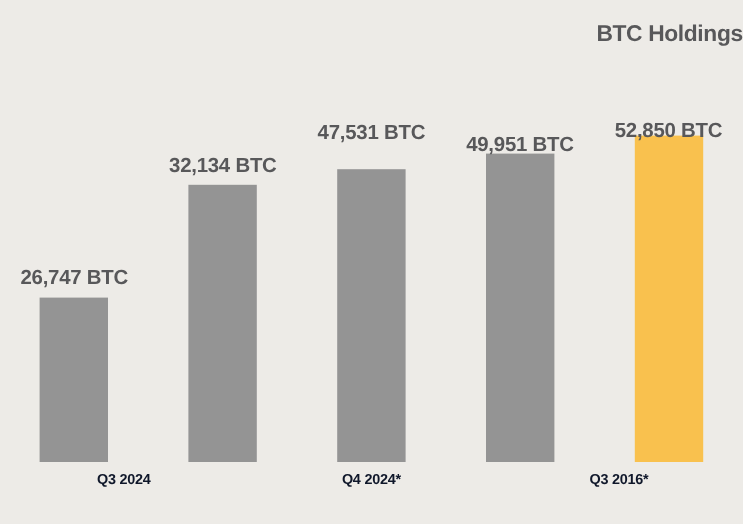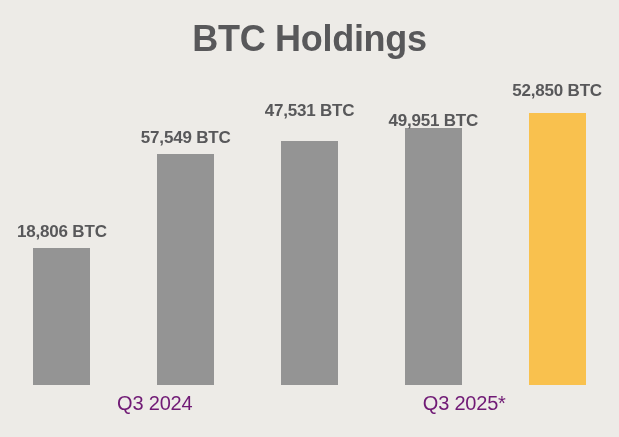--- a/index.html
+++ b/index.html
@@ -17,22 +17,22 @@
     position: relative;
     width: 619px;
     height: 437px;
     background: #EDEBE7;
   }
   .chart-title {
     position: absolute;
     top: 18px;
     left: 0;
     width: 619px;
-    text-align: center;
-    font-size: 36px;
+    text-align: right;
+    font-size: 19px;
     font-weight: bold;
     color: #58585A;
     letter-spacing: -0.3px;
   }
   .plot-area {
     position: absolute;
     left: 0;
     top: 60px;
     width: 619px;
     height: 325px;
@@ -72,60 +72,61 @@
     top: 392px;
     width: 619px;
     height: 30px;
     display: flex;
     align-items: flex-start;
     justify-content: space-around;
   }
   .axis-label {
     width: 113px;
     text-align: center;
-    font-size: 20px;
-    font-weight: normal;
-    color: #701a75;
+    font-size: 12px;
+    font-weight: bold;
+    color: #0f172a;
     letter-spacing: -0.2px;
   }
 </style>
 </head>
 <body>
 
 <div class="chart-root">
 
   <div class="chart-title">BTC Holdings</div>
 
   <div class="plot-area">
 
     <div class="bar-group">
-      <div class="value-label" style="bottom: 143px;">18,806 BTC</div>
+      <div class="value-label" style="bottom: 143px;">26,747 BTC</div>
       <div class="bar" style="height: 137px; background: rgb(148, 148, 148);"></div>
     </div>
 
     <div class="bar-group">
-      <div class="value-label" style="bottom: 237px;">57,549 BTC</div>
+      <div class="value-label" style="bottom: 237px;">32,134 BTC</div>
       <div class="bar" style="height: 231px; background: rgb(148, 148, 148);"></div>
     </div>
 
     <div class="bar-group">
       <div class="value-label" style="bottom: 264px;">47,531 BTC</div>
       <div class="bar" style="height: 244px; background: rgb(148, 148, 148);"></div>
     </div>
 
     <div class="bar-group">
       <div class="value-label" style="bottom: 254px;">49,951 BTC</div>
       <div class="bar" style="height: 257px; background: rgb(148, 148, 148);"></div>
     </div>
 
     <div class="bar-group">
-      <div class="value-label" style="bottom: 284px;">52,850 BTC</div>
+      <div class="value-label" style="bottom: 266px;">52,850 BTC</div>
       <div class="bar highlight" style="height: 272px; background: rgb(249, 193, 78);"></div>
     </div>
 
   </div>
 
   <div class="axis-labels">
     <div class="axis-label">Q3 2024</div>
-    <div class="axis-label">Q3 2025*</div>
+    <div class="axis-label">Q4 2024*</div>
+    <div class="axis-label">Q3 2016*</div>
   </div>
 
 </div>
 
 </body></html>

